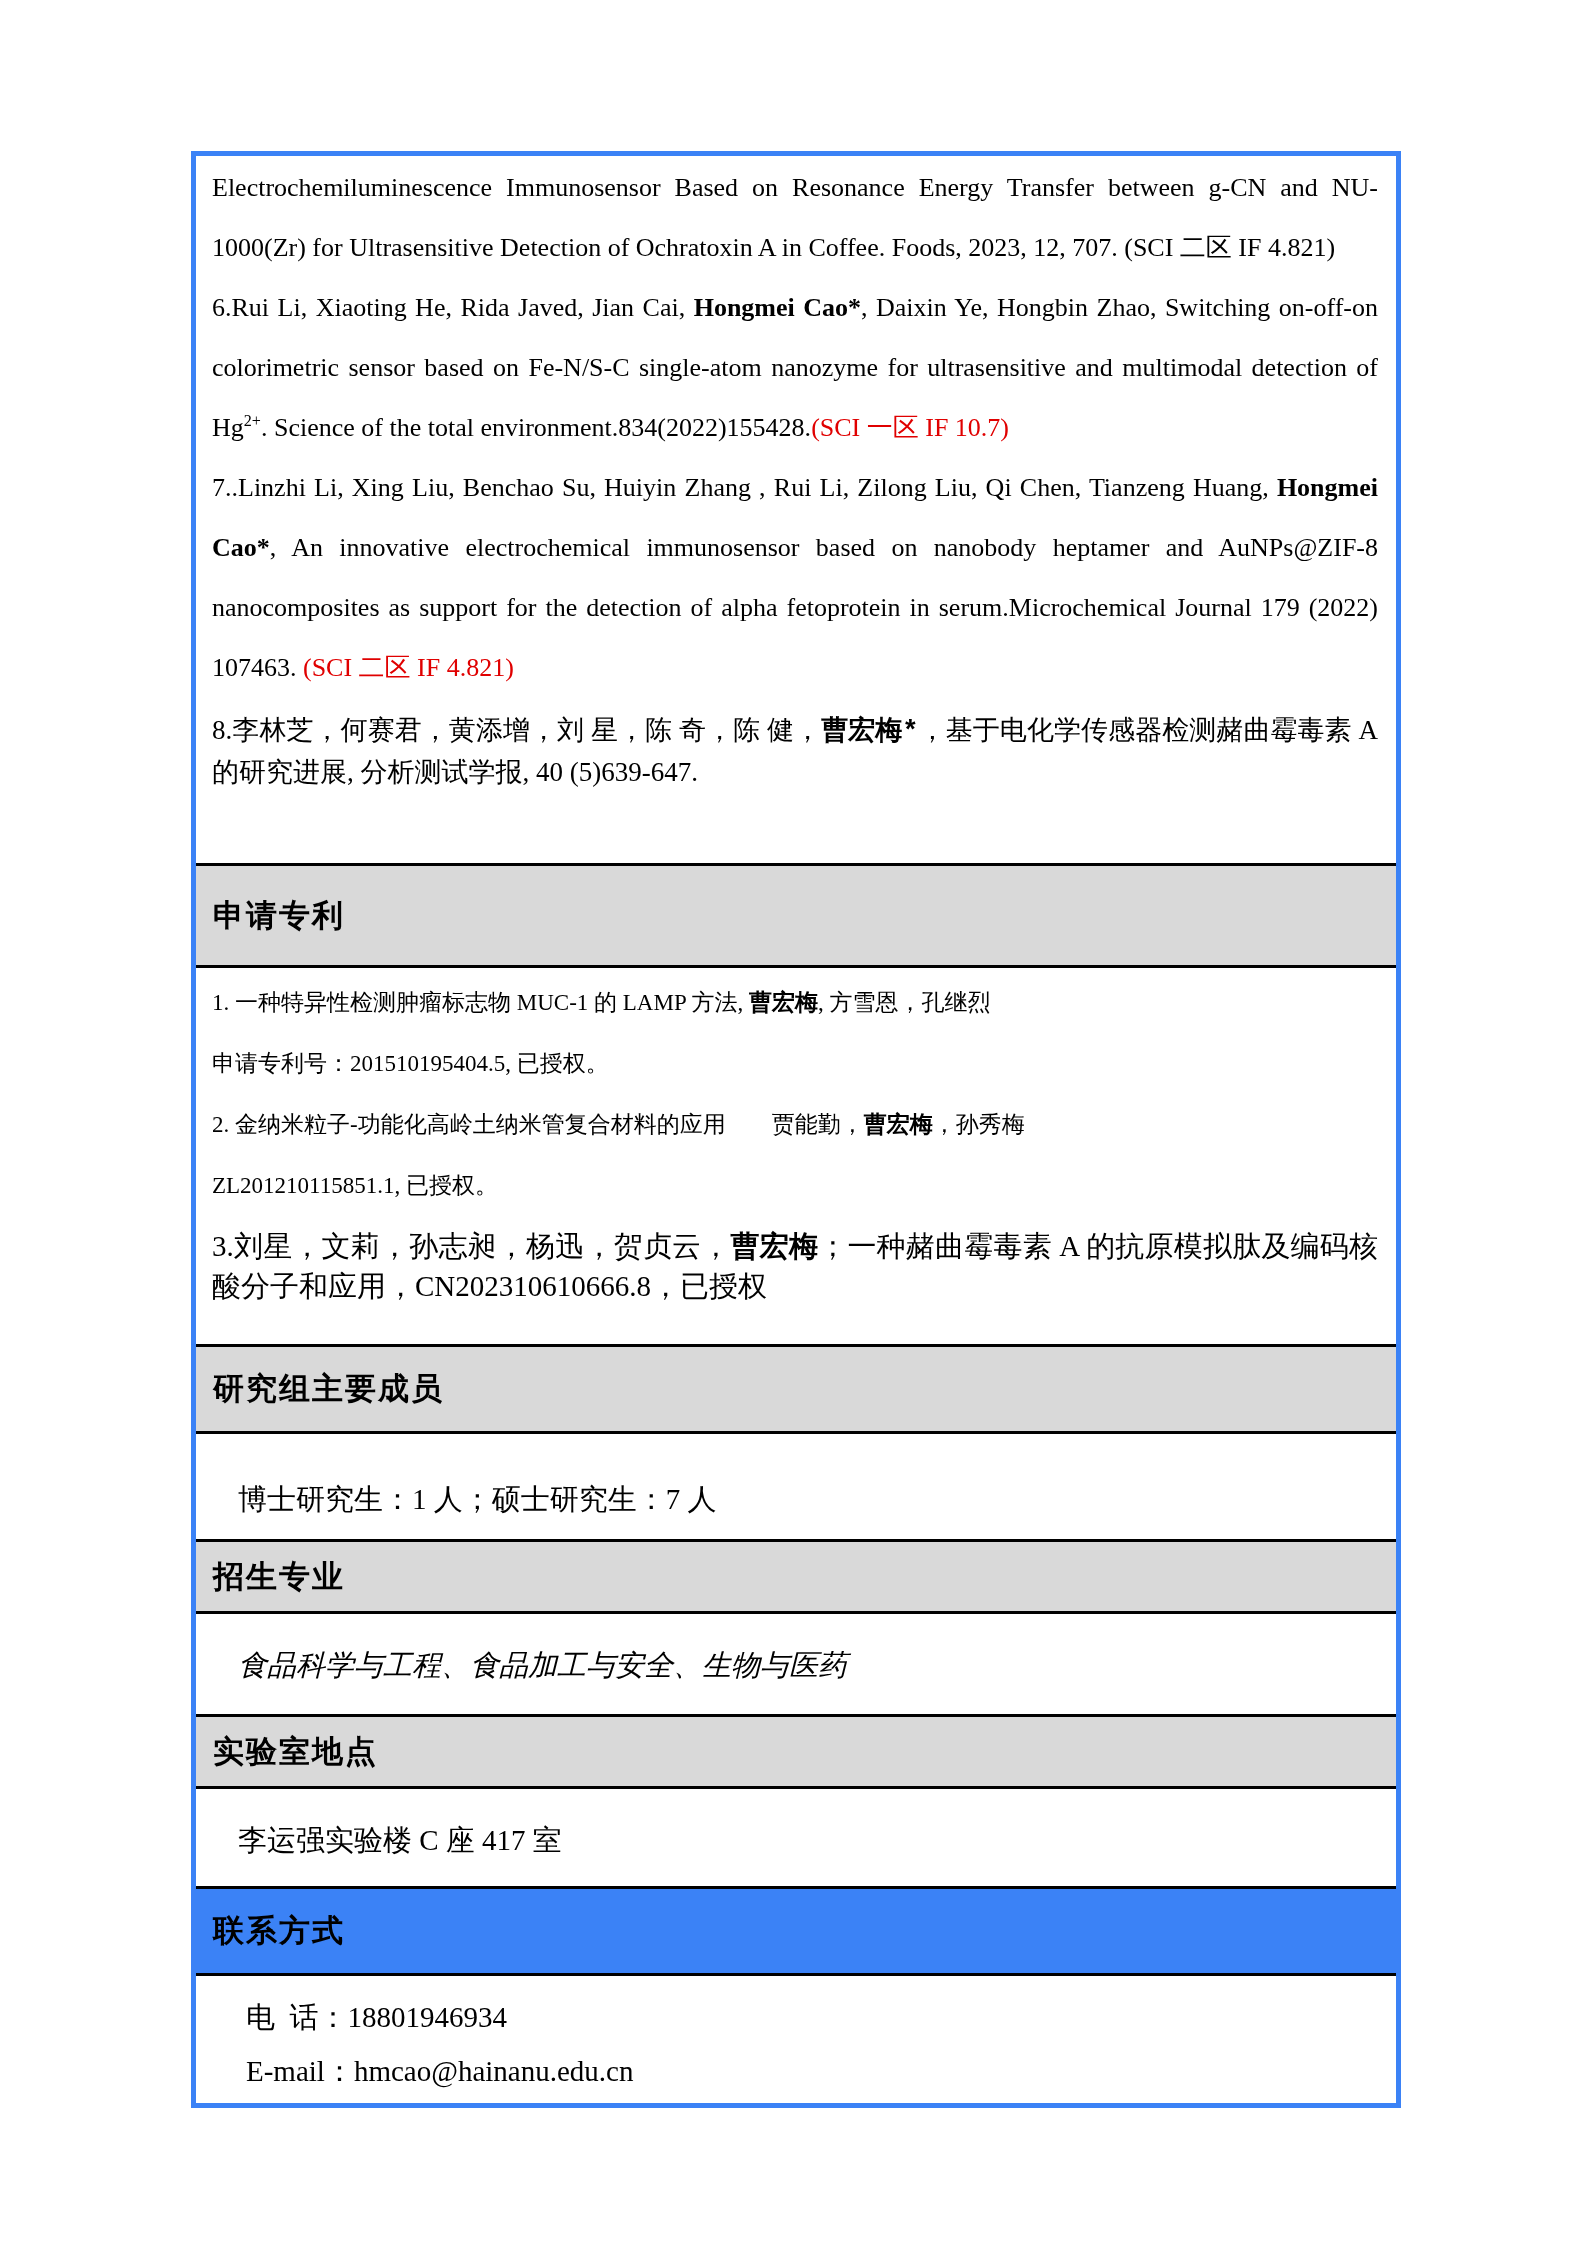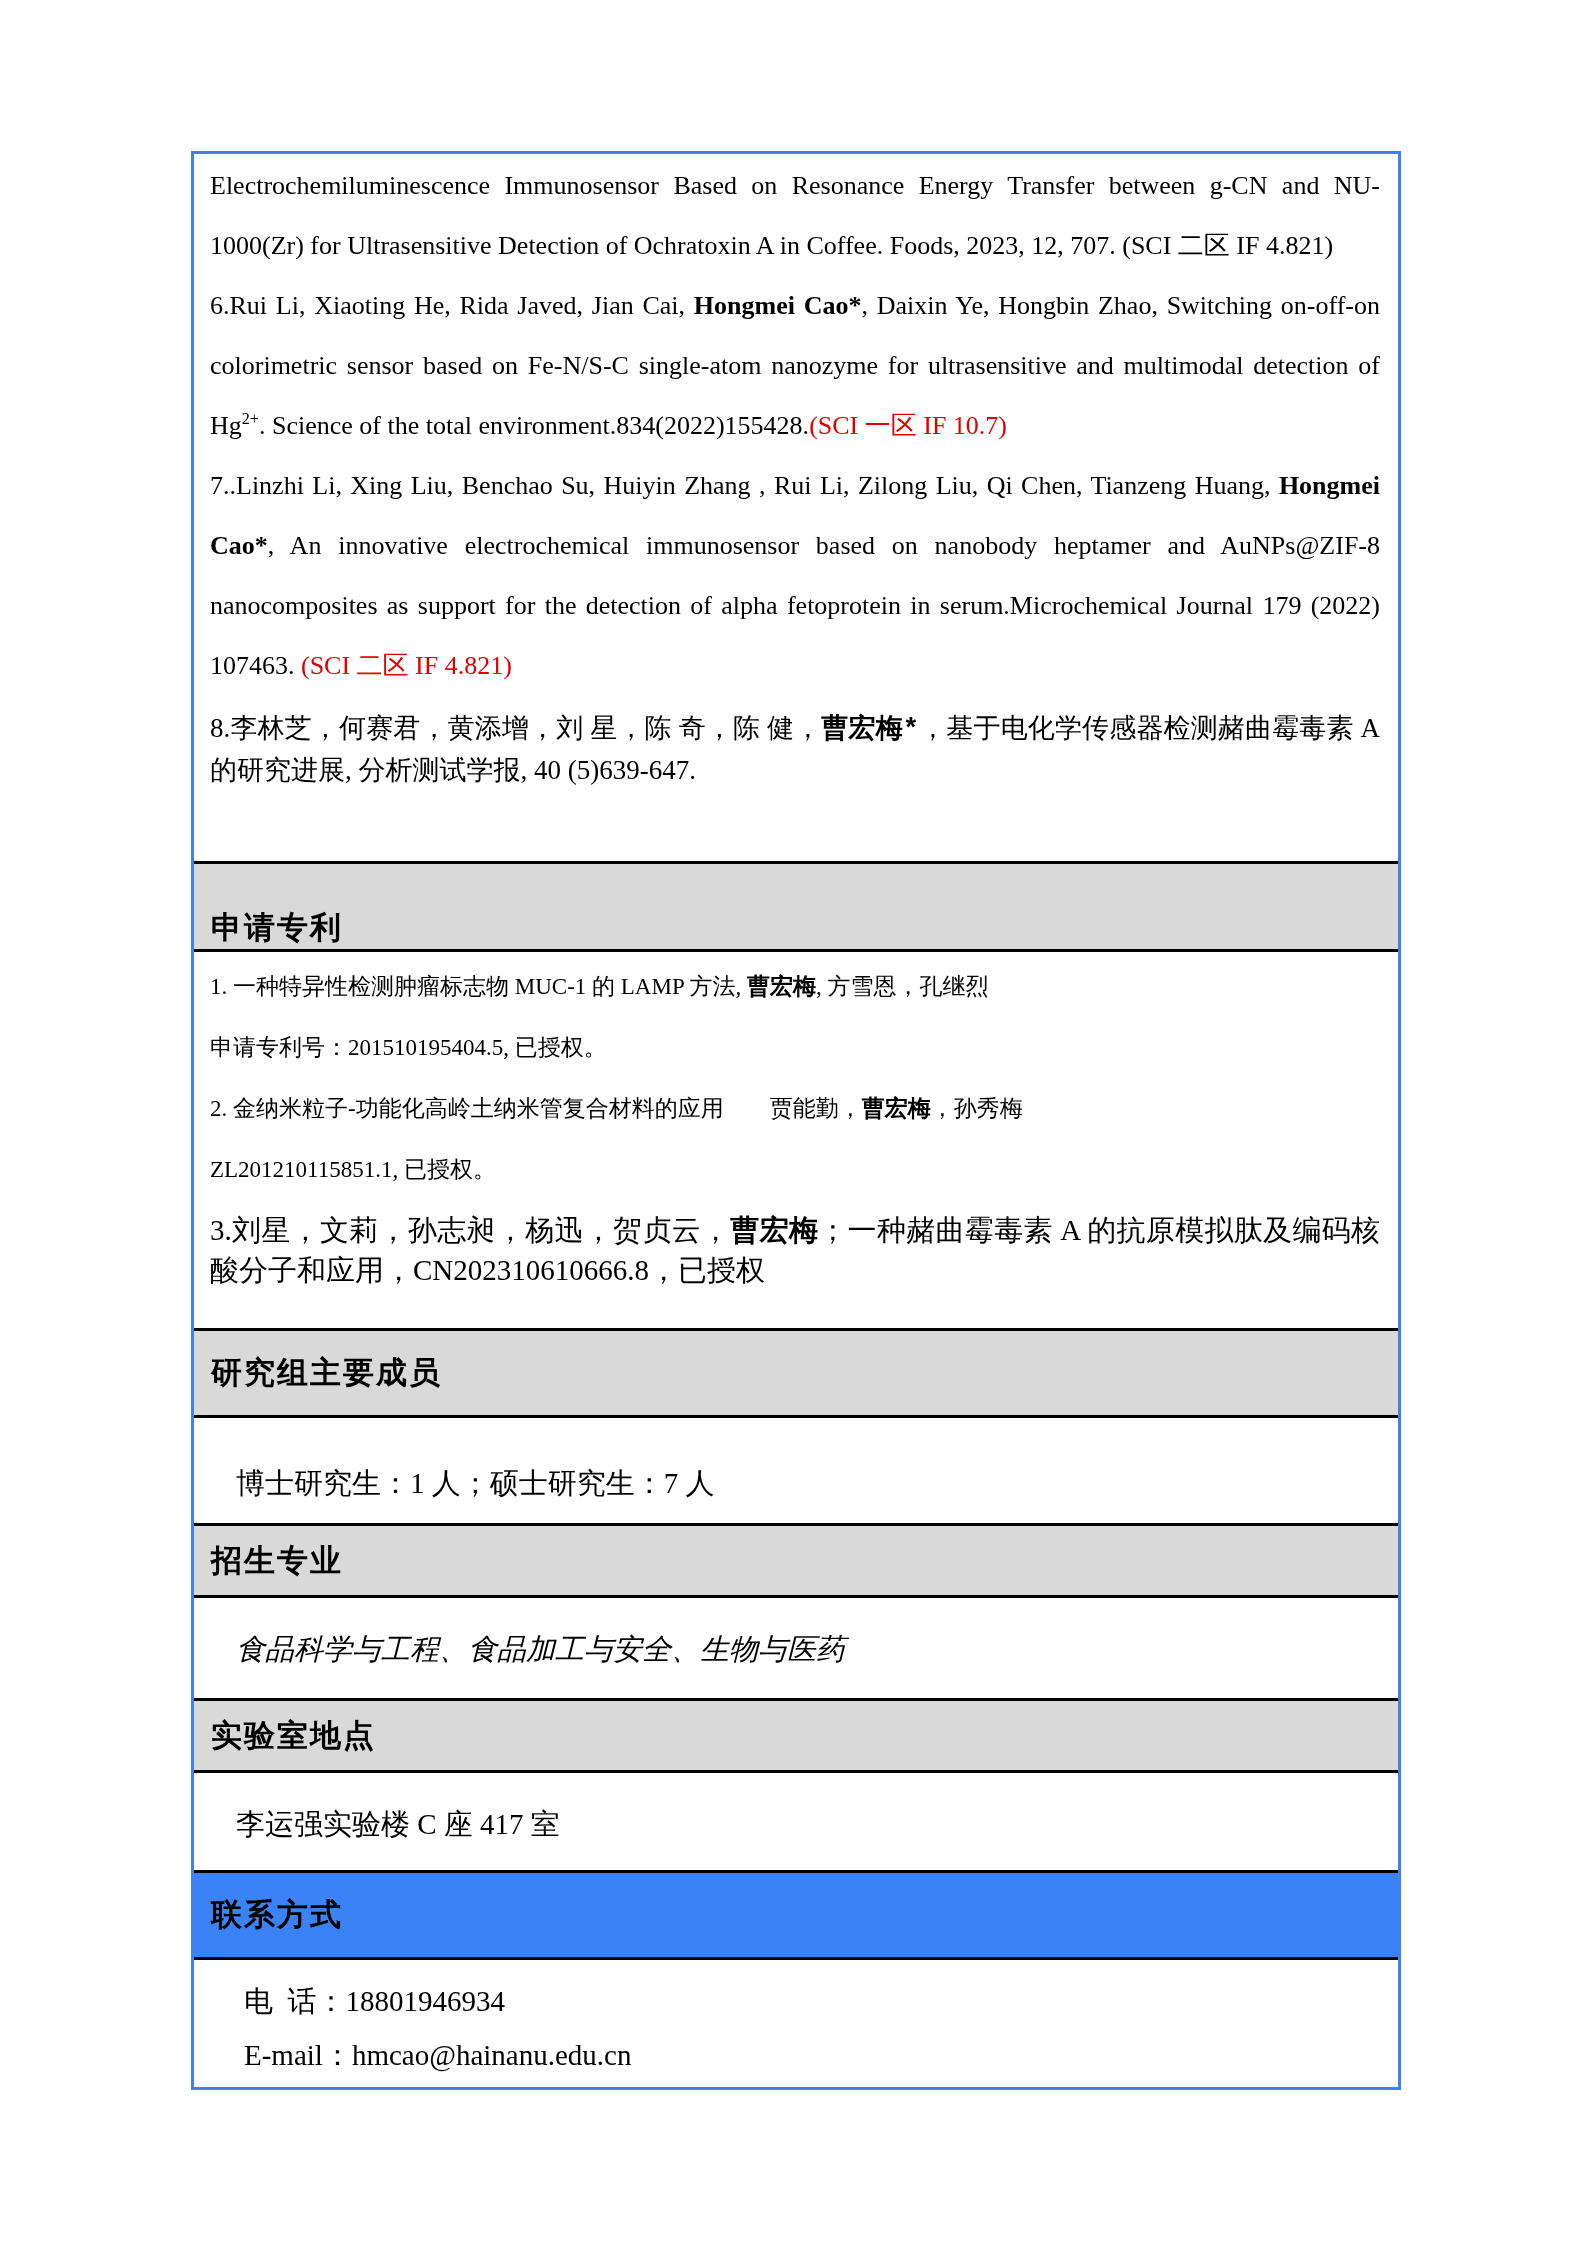--- a/index.html
+++ b/index.html
@@ -11,21 +11,21 @@
     font-family: "Liberation Serif", "DejaVu Serif", serif;
     color: #000000;
     overflow: hidden;
   }
   .doc-table {
     position: absolute;
     left: 191px;
     top: 151px;
     width: 1210px;
     box-sizing: border-box;
-    border: 3px solid #3b82f6;
+    border: 5px solid #3b82f6;
     background: #ffffff;
   }
   .row { box-sizing: border-box; overflow: hidden; }
   .cell { padding: 0 18px 0 16px; }
   .section-header {
     background: #d9d9d9;
     border-top: 3px solid #000000;
     border-bottom: 3px solid #000000;
     display: flex;
     align-items: center;
@@ -45,21 +45,21 @@
   }
   .pub-par-cn {
     margin: 12px 0 0 0;
     font-size: 27px;
     line-height: 40px;
     text-align: justify;
   }
   sup { font-size: 0.62em; line-height: 0; vertical-align: super; }
 
   
-  .row-patents-header { height: 91px; align-items: flex-end; }
+  .row-patents-header { height: 105px; }
   .row-patents { height: 376px; padding-top: 4px; }
   .patent-line { margin: 0; font-size: 23px; line-height: 61px; }
   .patent-par-tight {
     margin: 10px 0 0 0;
     font-size: 29px;
     line-height: 40px;
     text-align: justify;
   }
 
   

